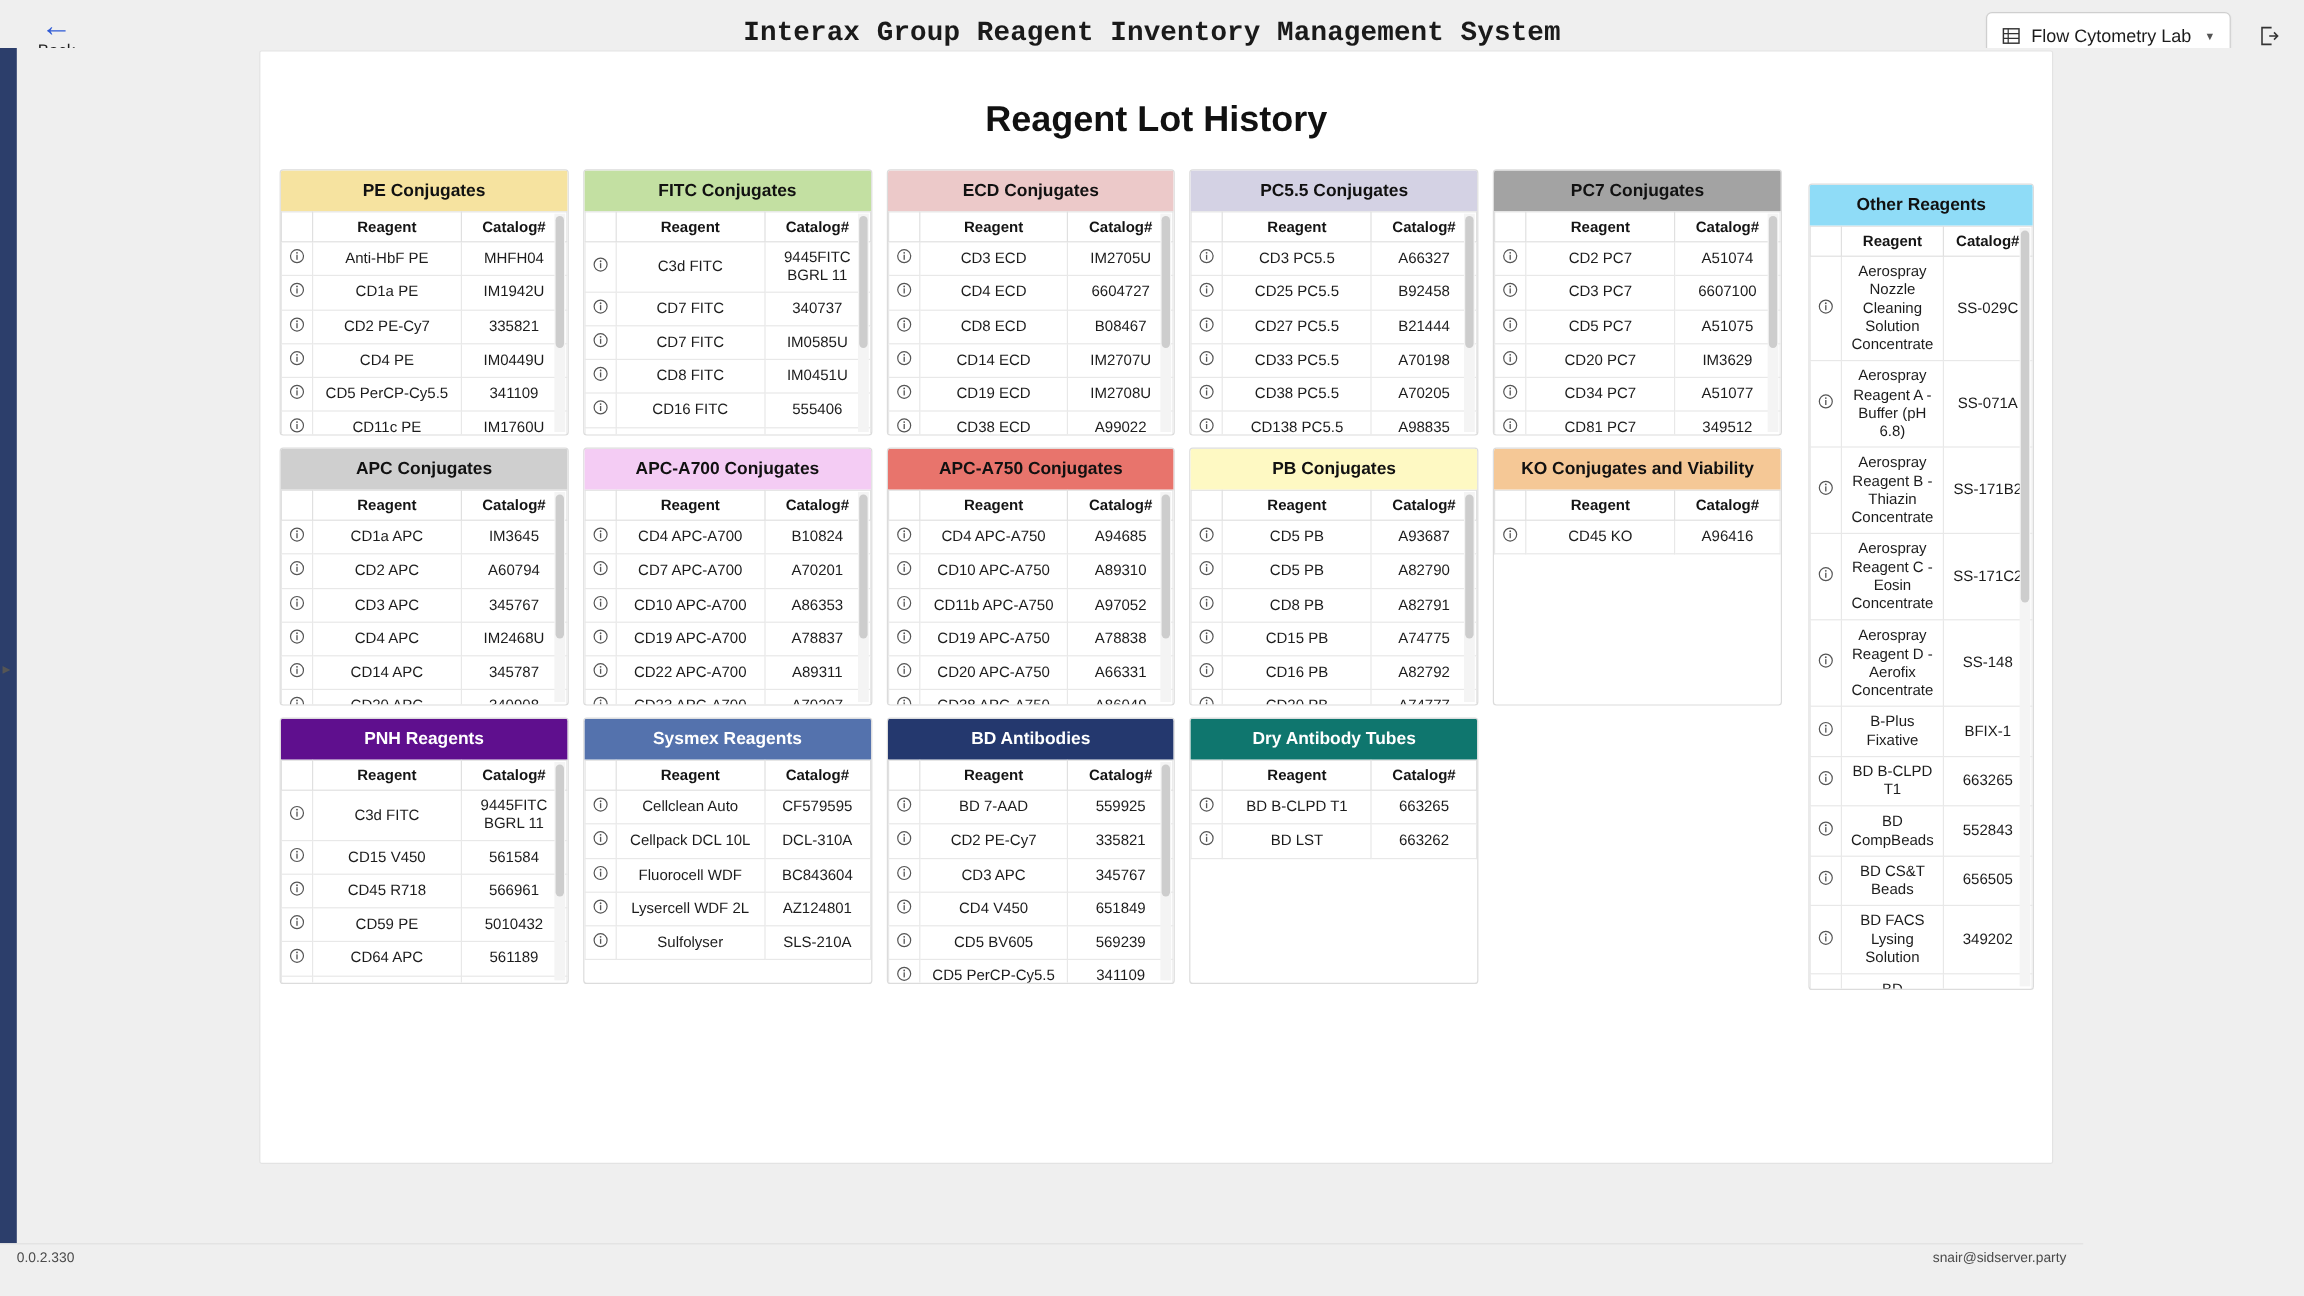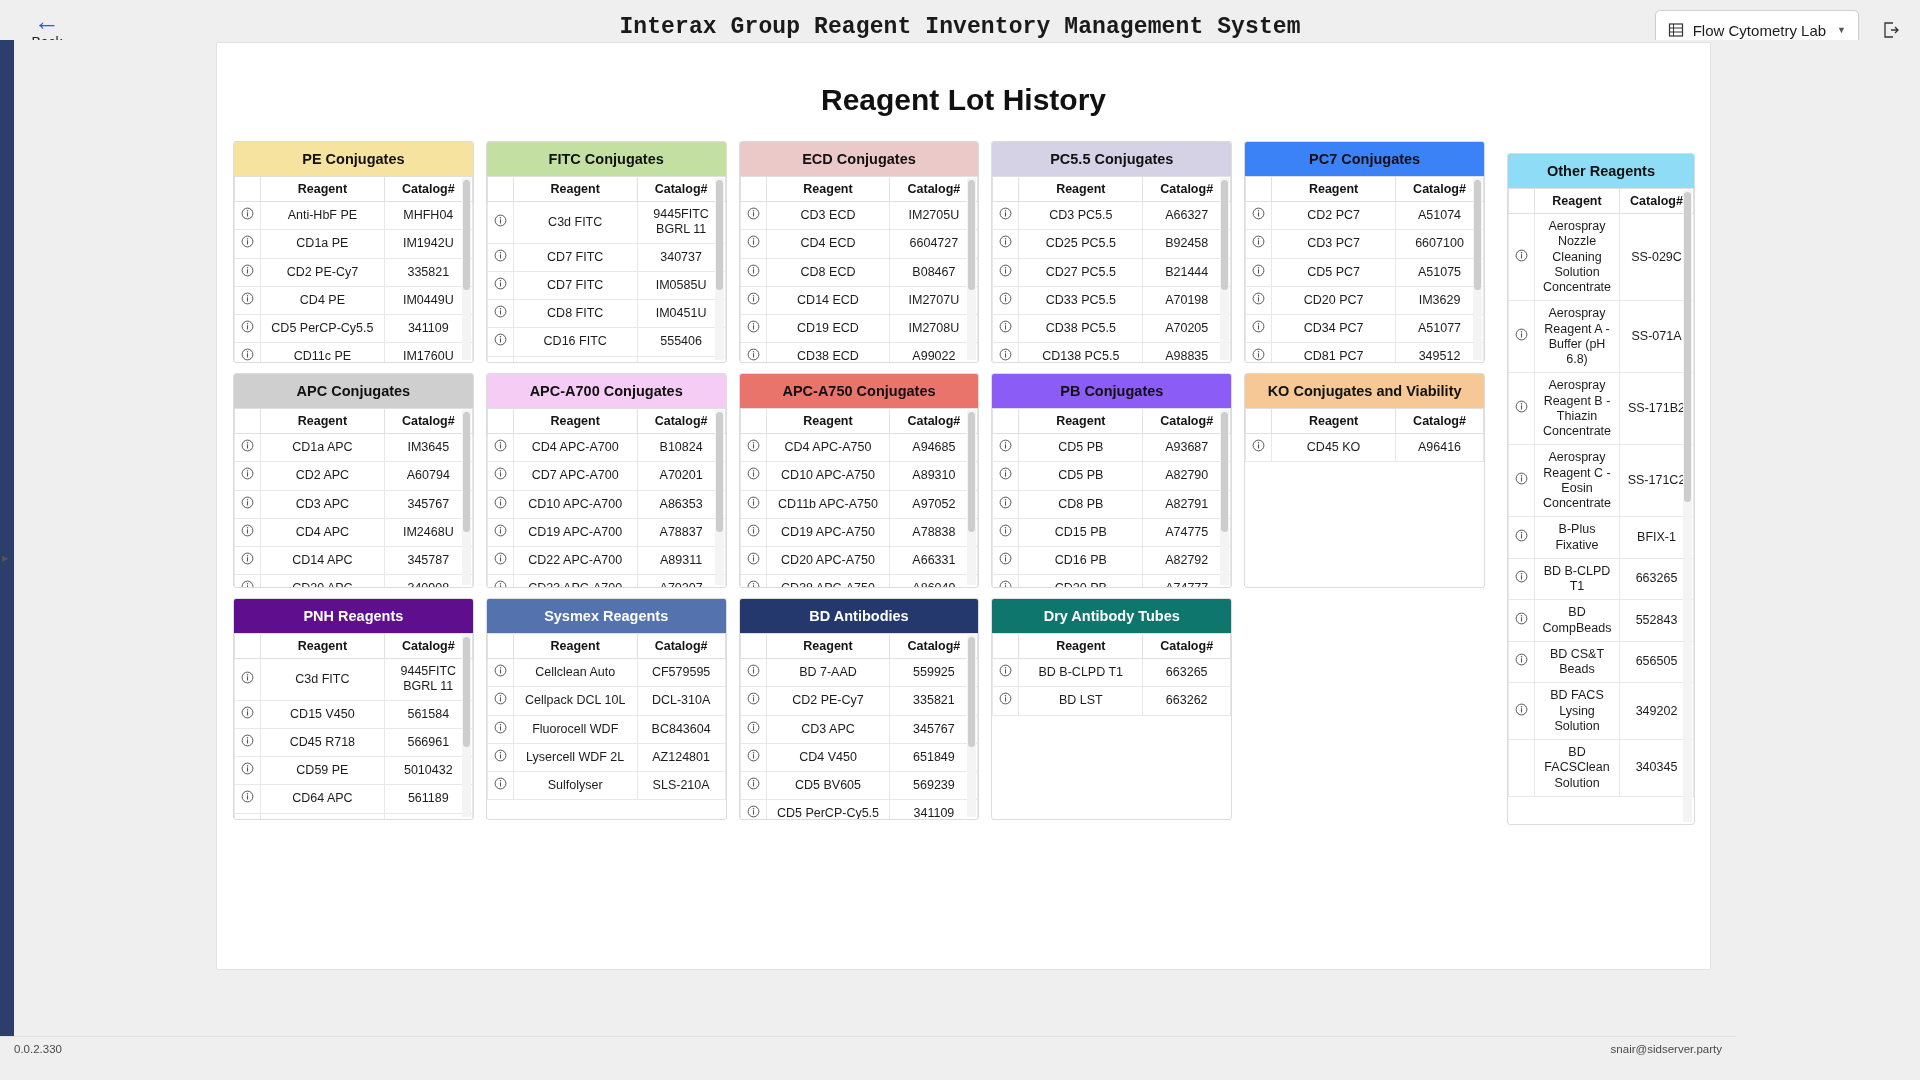--- a/index.html
+++ b/index.html
@@ -468,21 +468,21 @@
                     <td>CD138 PC5.5</td>
                     <td>A98835</td>
                   </tr>
                 </tbody>
               </table>
               <div class="vsb-track"></div>
               <div class="vsb" style="top:4px;height:110px"></div>
             </div>
           </div>
           <div class="panel h1">
-            <div class="panel-head" style="background:#3b82f6;color:#111111">PC7 Conjugates</div>
+            <div class="panel-head" style="background:#a3a3a3;color:#111111">PC7 Conjugates</div>
             <div class="panel-scroll">
               <table class="rtable">
                 <thead>
                   <tr>
                     <th class="col-i"></th>
                     <th class="col-r">Reagent</th>
                     <th class="col-c" style="width:37%">Catalog#</th>
                   </tr>
                 </thead>
                 <tbody>
@@ -756,21 +756,21 @@
                     <td>CD38 APC-A750</td>
                     <td>A86049</td>
                   </tr>
                 </tbody>
               </table>
               <div class="vsb-track"></div>
               <div class="vsb" style="top:4px;height:120px"></div>
             </div>
           </div>
           <div class="panel h2">
-            <div class="panel-head" style="background:#8b5cf6;color:#111111">PB Conjugates</div>
+            <div class="panel-head" style="background:#fef9c3;color:#111111">PB Conjugates</div>
             <div class="panel-scroll">
               <table class="rtable">
                 <thead>
                   <tr>
                     <th class="col-i"></th>
                     <th class="col-r">Reagent</th>
                     <th class="col-c" style="width:37%">Catalog#</th>
                   </tr>
                 </thead>
                 <tbody>
@@ -1146,20 +1146,29 @@
                       </svg></span></td>
                   <td>Aerospray Reagent C - Eosin Concentrate</td>
                   <td>SS-171C2</td>
                 </tr>
                 <tr>
                   <td class="col-i"><span class="info-ic"><svg width="13" height="13" viewBox="0 0 13 13">
                         <circle cx="6.5" cy="6.5" r="5.4" fill="none" stroke="#555" stroke-width="1"></circle>
                         <circle cx="6.5" cy="3.7" r="0.75" fill="#555"></circle>
                         <rect x="5.95" y="5.3" width="1.1" height="4.2" fill="#555"></rect>
                       </svg></span></td>
+                  <td>Aerospray Reagent D - Aerofix Concentrate</td>
+                  <td>SS-148</td>
+                </tr>
+                <tr>
+                  <td class="col-i"><span class="info-ic"><svg width="13" height="13" viewBox="0 0 13 13">
+                        <circle cx="6.5" cy="6.5" r="5.4" fill="none" stroke="#555" stroke-width="1"></circle>
+                        <circle cx="6.5" cy="3.7" r="0.75" fill="#555"></circle>
+                        <rect x="5.95" y="5.3" width="1.1" height="4.2" fill="#555"></rect>
+                      </svg></span></td>
                   <td>B-Plus Fixative</td>
                   <td>BFIX-1</td>
                 </tr>
                 <tr>
                   <td class="col-i"><span class="info-ic"><svg width="13" height="13" viewBox="0 0 13 13">
                         <circle cx="6.5" cy="6.5" r="5.4" fill="none" stroke="#555" stroke-width="1"></circle>
                         <circle cx="6.5" cy="3.7" r="0.75" fill="#555"></circle>
                         <rect x="5.95" y="5.3" width="1.1" height="4.2" fill="#555"></rect>
                       </svg></span></td>
                   <td>BD B-CLPD T1</td>

